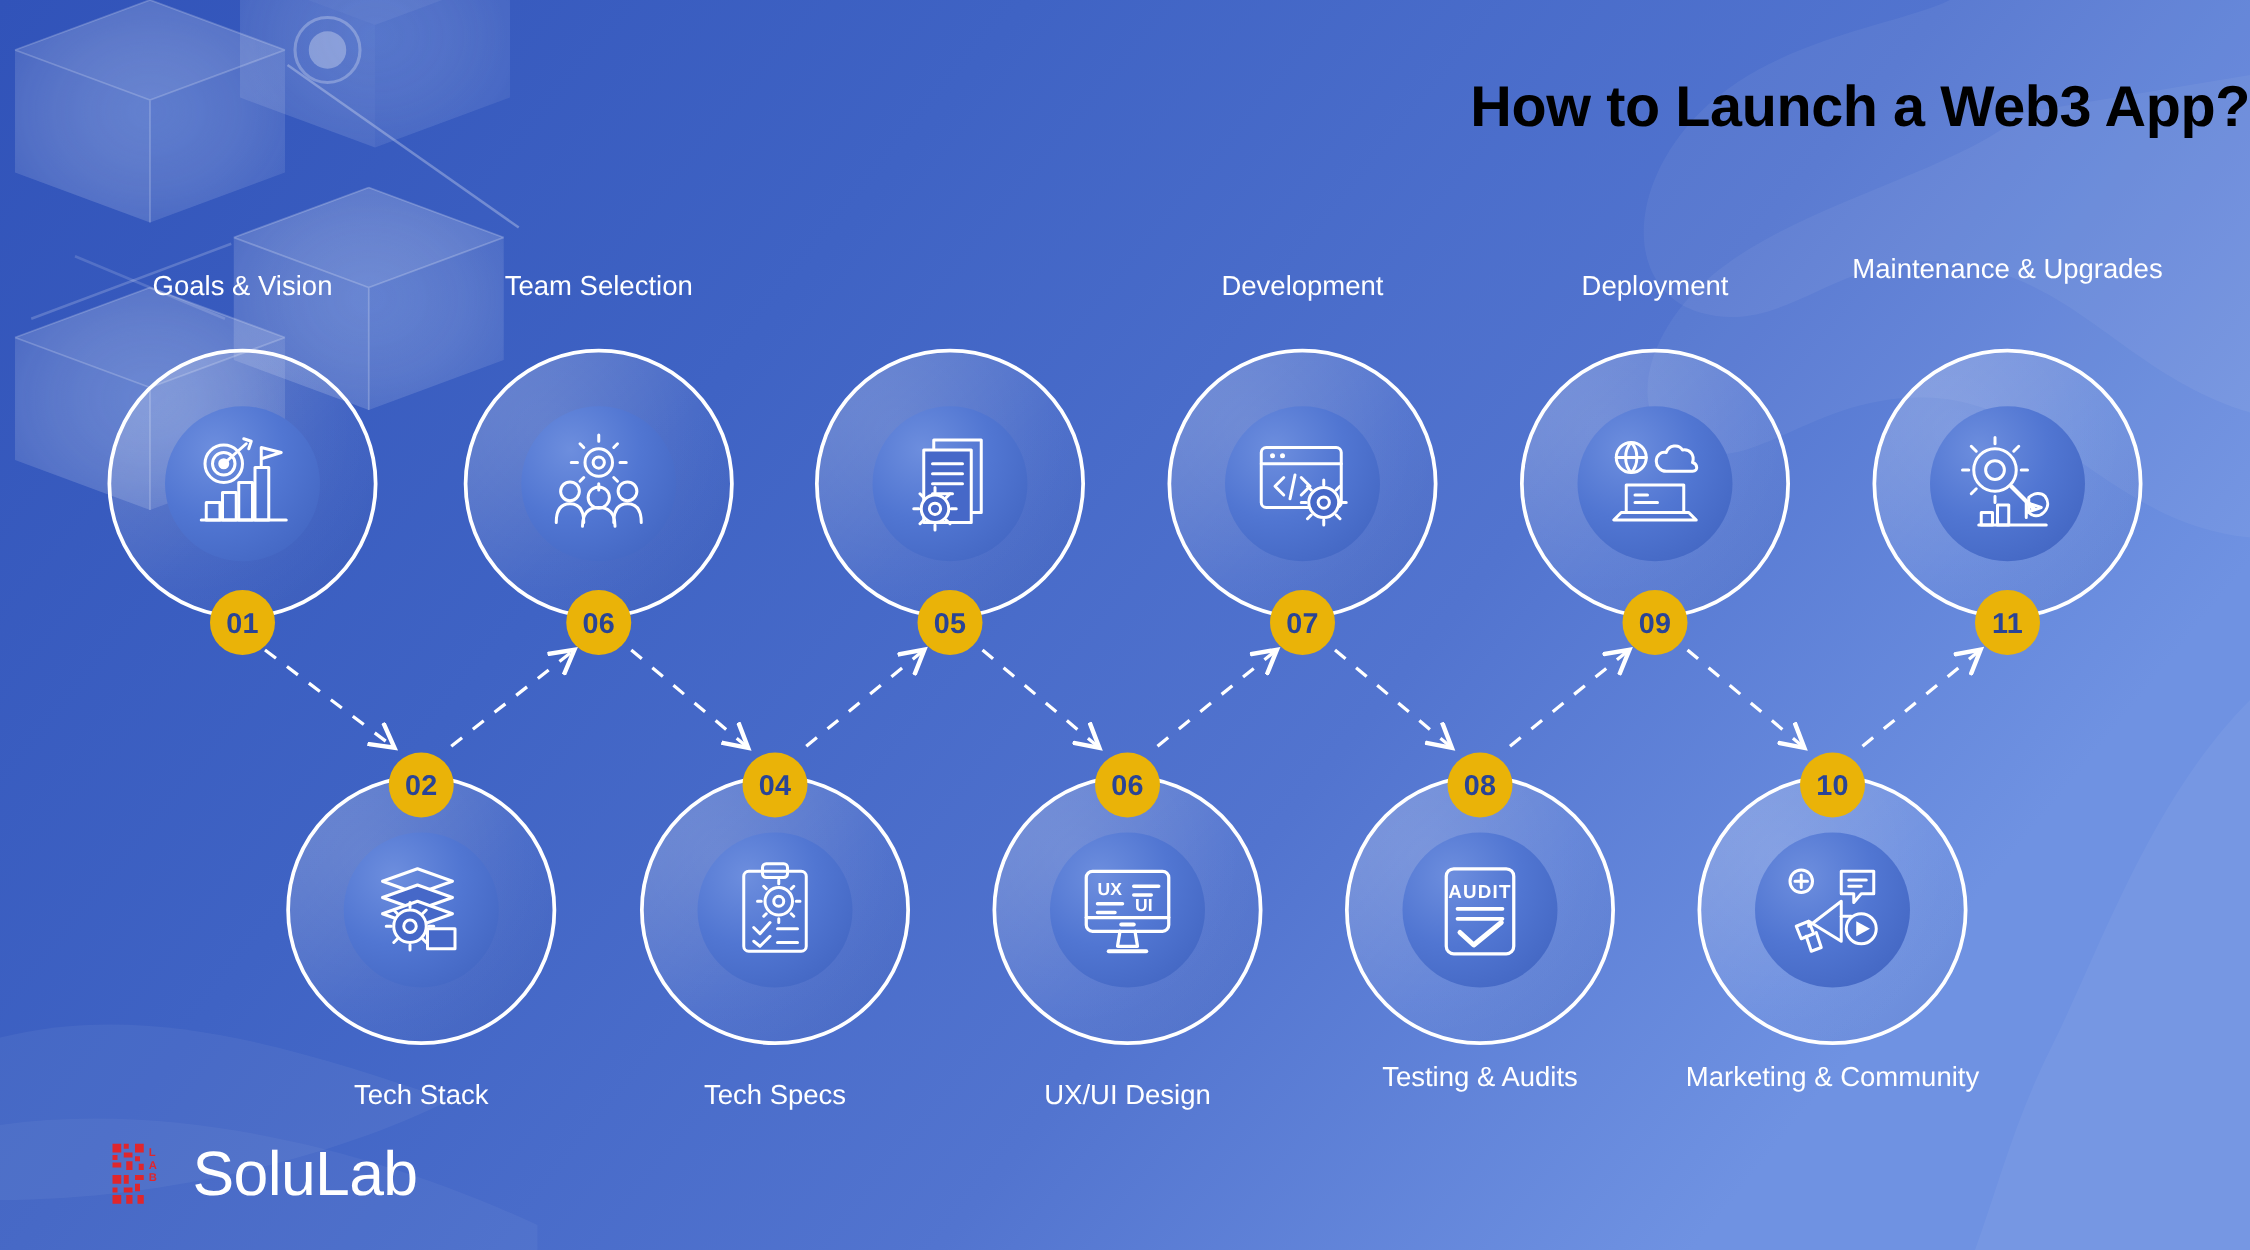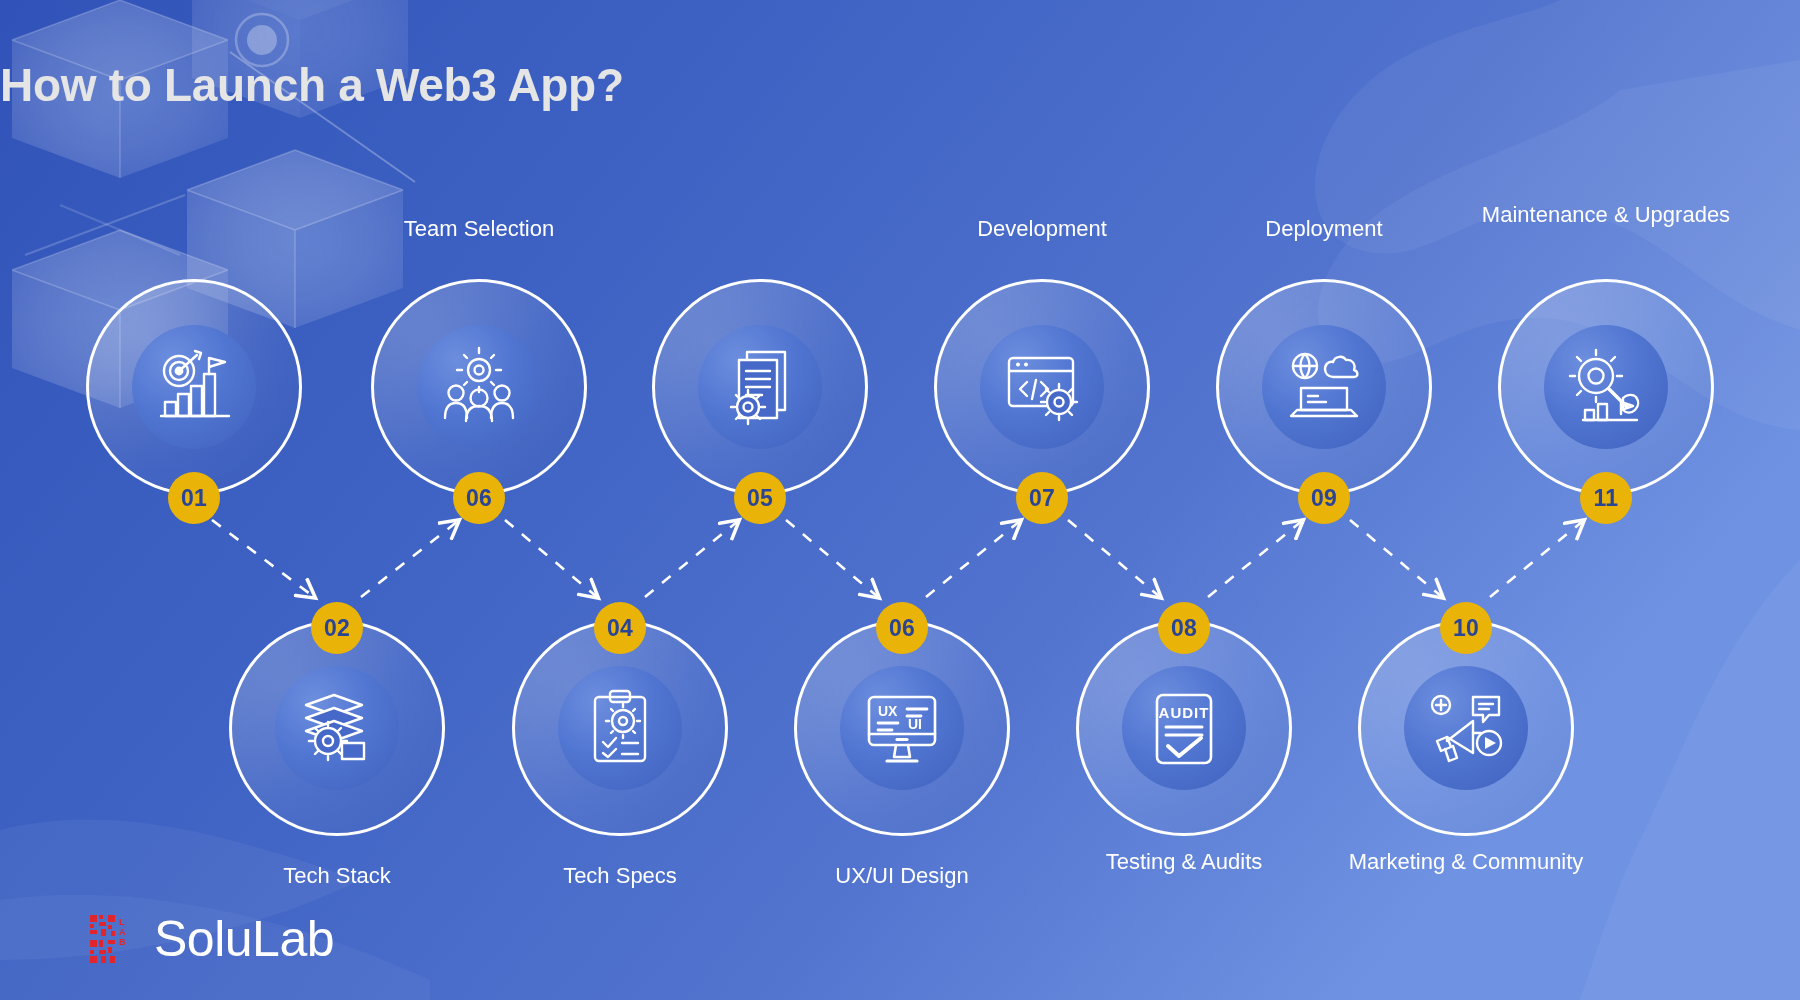--- a/index.html
+++ b/index.html
@@ -10,22 +10,22 @@
     background:#3f63c4;
     position:relative;
   }
   #stage { position:absolute; inset:0; width:1800px; height:1000px; overflow:hidden; }
 
   .bg-layer { position:absolute; inset:0; width:1800px; height:1000px; }
 
   
   .title {
     position:absolute; top:58px; left:0; width:1800px;
-    text-align:left;
-    font-size:46px; font-weight:bold; color:#e5e5e5;
+    text-align:right;
+    font-size:46px; font-weight:bold; color:#000000;
     letter-spacing:-0.3px;
   }
 
   
   .node { position:absolute; }
   .ring {
     position:absolute; left:0; top:0;
     width:216px; height:216px; border-radius:50%;
     border:3px solid #ffffff;
     background:radial-gradient(circle at 30% 30%, rgba(255,255,255,0.13), rgba(255,255,255,0.03) 62%, rgba(255,255,255,0.00) 100%);
@@ -180,20 +180,23 @@
           <path d="M10,72 L78,72"></path>
           <rect x="14" y="58" width="11" height="14"></rect>
             <rect x="27" y="50" width="11" height="22"></rect>
           <rect x="40" y="42" width="11" height="30"></rect>
             <rect x="53" y="30" width="11" height="42"></rect>
           <path d="M58,30 L58,14 L74,18 L58,23"></path>
         </svg>
       </div>
     </div>
   </div>
+  <div class="label" style="left:54px; top:216px;">
+    <span>Goals &amp; Vision</span>
+  </div>
   <div class="badge" style="left:168px; top:472px;">01</div>
 
   <div class="node" style="left:371px; top:279px; width:216px; height:216px;">
     <div class="ring">
       <div class="inner"></div>
       <div class="glyph">
         <svg viewBox="0 0 86 86" fill="none" stroke="#ffffff" stroke-width="2.4" stroke-linecap="round" stroke-linejoin="round">
           <circle cx="43" cy="26" r="11"></circle>
           <path d="M43,9 L43,4 M43,48 L43,43 M26,26 L21,26 M65,26 L60,26 M31,14 L28,11 M55,38 L58,41 M55,14 L58,11 M31,38 L28,41"></path>
           <circle cx="43" cy="26" r="4.5"></circle>

